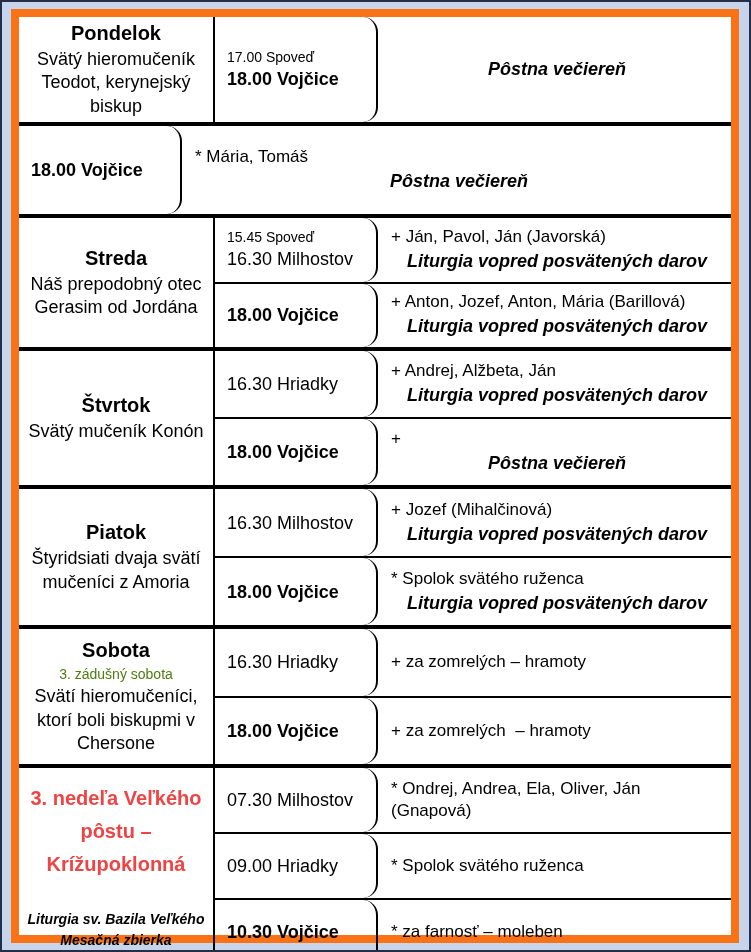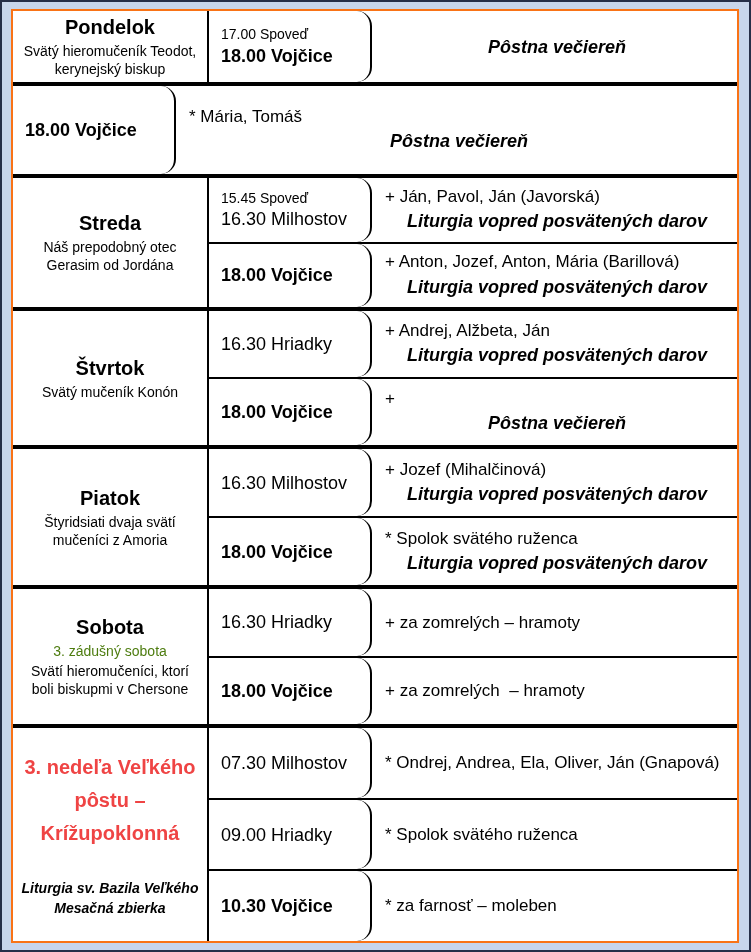--- a/index.html
+++ b/index.html
@@ -12,21 +12,21 @@
     color: #000;
   }
   .page {
     width: 100%;
     height: 100%;
     padding: 7px 10px 7px 9px;
   }
   .schedule-table {
     width: 100%;
     height: 100%;
-    border: 2px solid #f97316;
+    border: 8px solid #f97316;
     background: #fff;
     display: flex;
     flex-direction: column;
   }
   .day-row {
     display: flex;
     border-top: 4px solid #000;
     flex: 0 0 auto;
   }
   .day-row:first-child { border-top: none; }
@@ -48,21 +48,21 @@
     text-align: center;
     padding: 4px 8px;
     gap: 2px;
   }
   .day-name {
     font-size: 20px;
     font-weight: bold;
     line-height: 1.25;
   }
   .day-feast {
-    font-size: 14px;
+    font-size: 18px;
     line-height: 1.3;
   }
   .day-special {
     font-size: 14px;
     color: #4d7c0f;
     line-height: 1.3;
   }
   .row-7 .day-cell { gap: 0; }
   .row-7 .day-name {
     color: #ef4444;

